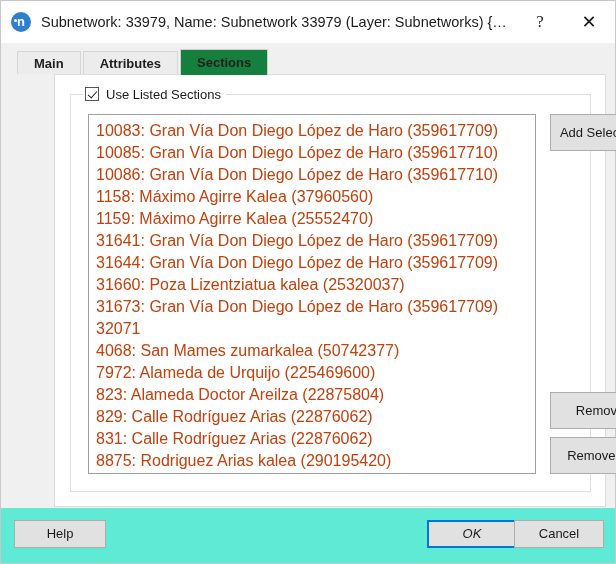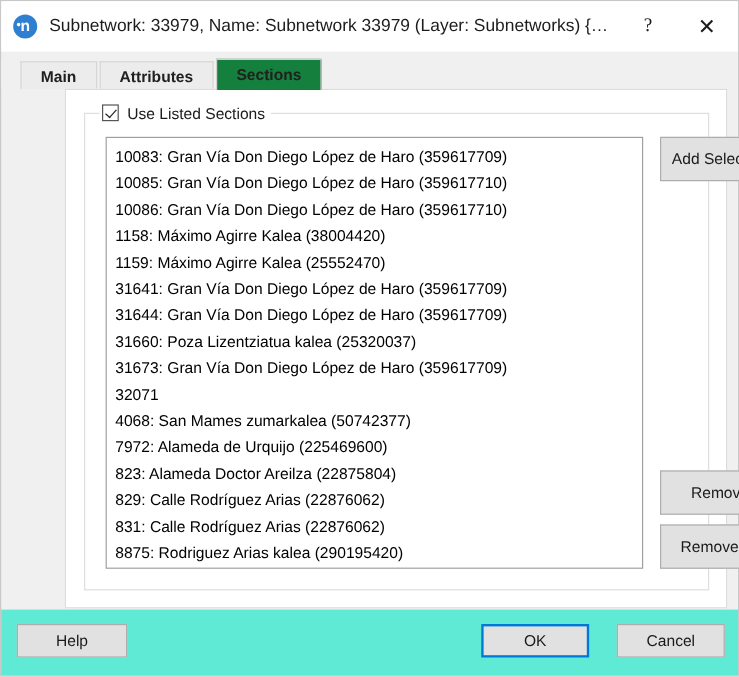--- a/index.html
+++ b/index.html
@@ -202,22 +202,22 @@
     background: #ffffff;
     border: 1px solid #a0a0a0;
     box-sizing: border-box;
     overflow: hidden;
     padding: 5px 0 0 0;
   }
   .list-item {
     height: 22px;
     line-height: 22px;
     padding-left: 7px;
-    font-size: 13px;
-    color: #000000;
+    font-size: 16px;
+    color: #c2410c;
     white-space: nowrap;
     overflow: hidden;
     cursor: default;
   }
 
   
   .side-buttons-top {
     position: absolute;
     left: 479px;
     top: 19px;
@@ -259,23 +259,24 @@
   }
   .btn-footer {
     position: absolute;
     width: 90px;
     height: 28px;
     line-height: 26px;
     top: 12px;
   }
   .btn-help { left: 13px; width: 92px; }
   .btn-ok {
-    left: 400px;
+    left: 426px;
     border: 2px solid #0078d7;
     line-height: 24px;
+    font-style: italic;
   }
   .btn-cancel { left: 513px; }
 </style>
 </head>
 <body>
 
 <div class="dialog">
 
   <div class="titlebar">
     <div class="app-icon">n</div>
@@ -298,21 +299,21 @@
 
       <div class="groupbox-label">
         <div class="checkbox"></div>
         <span>Use Listed Sections</span>
       </div>
 
       <div class="listbox">
         <div class="list-item">10083: Gran Vía Don Diego López de Haro (359617709)</div>
         <div class="list-item">10085: Gran Vía Don Diego López de Haro (359617710)</div>
         <div class="list-item">10086: Gran Vía Don Diego López de Haro (359617710)</div>
-        <div class="list-item">1158: Máximo Agirre Kalea (38004420)</div>
+        <div class="list-item">1158: Máximo Agirre Kalea (37960560)</div>
         <div class="list-item">1159: Máximo Agirre Kalea (25552470)</div>
         <div class="list-item">31641: Gran Vía Don Diego López de Haro (359617709)</div>
         <div class="list-item">31644: Gran Vía Don Diego López de Haro (359617709)</div>
         <div class="list-item">31660: Poza Lizentziatua kalea (25320037)</div>
         <div class="list-item">31673: Gran Vía Don Diego López de Haro (359617709)</div>
         <div class="list-item">32071</div>
         <div class="list-item">4068: San Mames zumarkalea (50742377)</div>
         <div class="list-item">7972: Alameda de Urquijo (225469600)</div>
         <div class="list-item">823: Alameda Doctor Areilza (22875804)</div>
         <div class="list-item">829: Calle Rodríguez Arias (22876062)</div>

